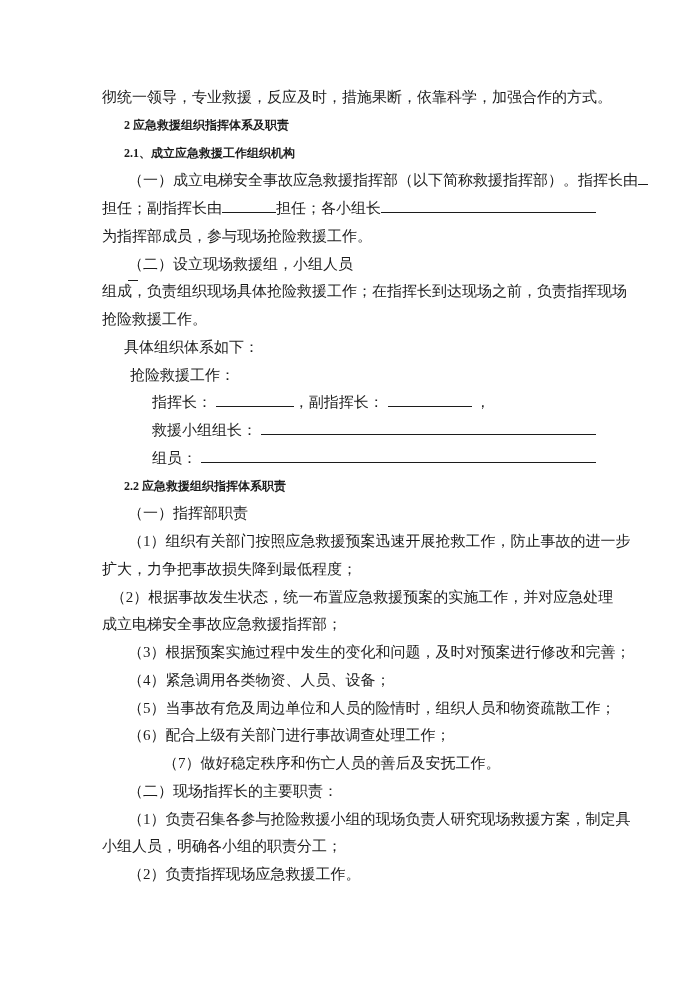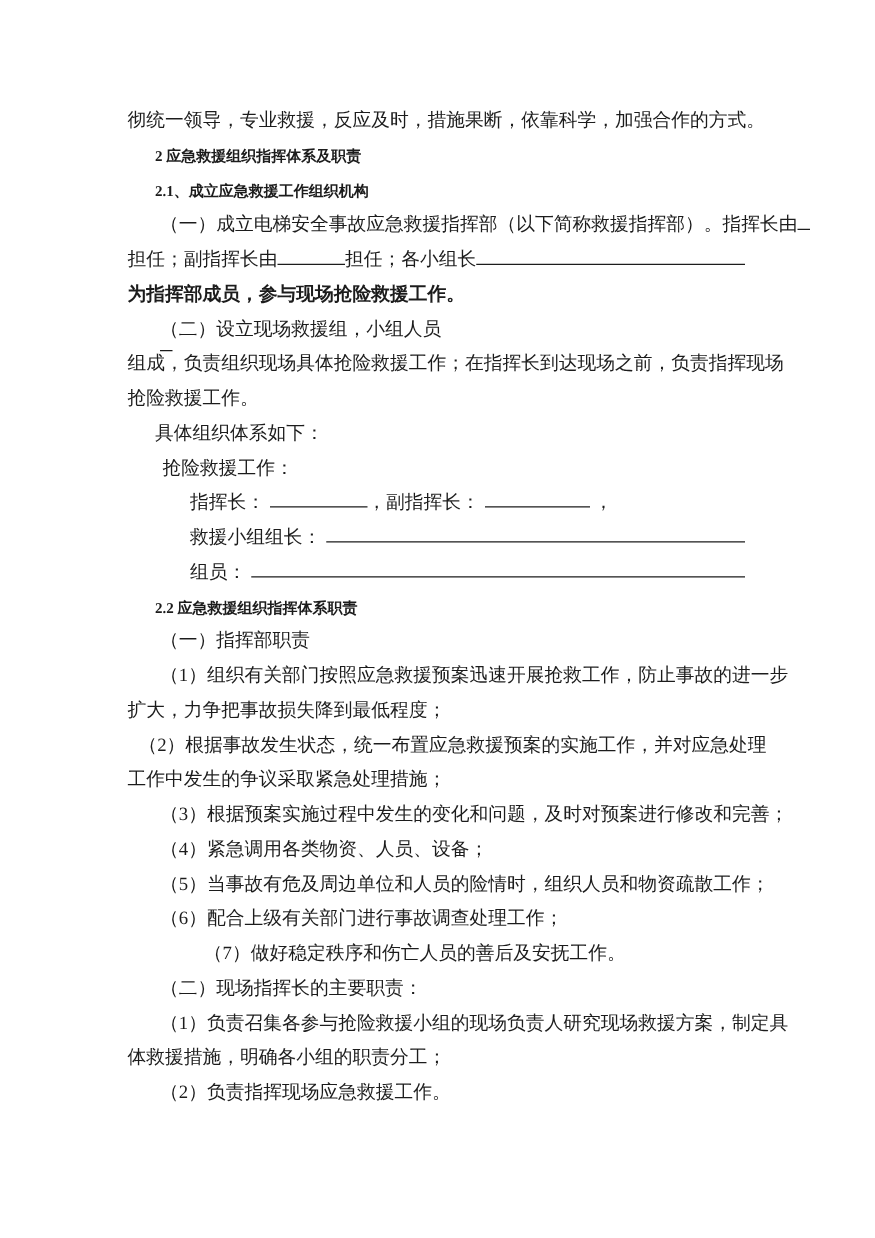--- a/index.html
+++ b/index.html
@@ -56,38 +56,38 @@
 </head>
 <body>
 
 <div class="page">
   <div class="content">
       <div class="line" style="padding-left: 0px;"><span class="seg-text" style="border-bottom-color: rgb(28, 28, 28);">彻统一领导，专业救援，反应及时，措施果断，依靠科学，加强合作的方式。</span></div>
       <div class="line bold" style="padding-left: 22px;"><span class="seg-text" style="border-bottom-color: rgb(28, 28, 28);">2 应急救援组织指挥体系及职责</span></div>
       <div class="line bold" style="padding-left: 22px;"><span class="seg-text" style="border-bottom-color: rgb(28, 28, 28);">2.1、成立应急救援工作组织机构</span></div>
       <div class="line" style="padding-left: 26px;"><span class="seg-text" style="border-bottom-color: rgb(28, 28, 28);">（一）成立电梯安全事故应急救援指挥部（以下简称救援指挥部）。指挥长由</span><span class="seg-fill" style="border-bottom-color: rgb(28, 28, 28);"></span></div>
       <div class="line" style="padding-left: 0px;"><span class="seg-text" style="border-bottom-color: rgb(28, 28, 28);">担任；副指挥长由</span><span class="seg-blank" style="width: 54px; border-bottom-color: rgb(28, 28, 28);"></span><span class="seg-text" style="border-bottom-color: rgb(28, 28, 28);">担任；各小组长</span><span class="seg-fill" style="border-bottom-color: rgb(28, 28, 28);"></span></div>
-      <div class="line" style="padding-left: 0px; font-weight: bold;"><span class="seg-text" style="border-bottom-color: rgb(28, 28, 28);">为指挥部成员，参与现场抢险救援工作。</span></div>
+      <div class="line" style="padding-left: 0px;"><span class="seg-text" style="border-bottom-color: rgb(28, 28, 28);">为指挥部成员，参与现场抢险救援工作。</span></div>
       <div class="line" style="padding-left: 26px; flex-direction: column;"><span class="seg-text" style="border-bottom-color: rgb(28, 28, 28);">（二）设立现场救援组，小组人员</span><span class="seg-fill" style="border-bottom-color: rgb(28, 28, 28);"></span></div>
       <div class="line" style="padding-left: 0px;"><span class="seg-text" style="border-bottom-color: rgb(28, 28, 28);">组成，负责组织现场具体抢险救援工作；在指挥长到达现场之前，负责指挥现场</span></div>
       <div class="line" style="padding-left: 0px;"><span class="seg-text" style="border-bottom-color: rgb(28, 28, 28);">抢险救援工作。</span></div>
       <div class="line" style="padding-left: 22px;"><span class="seg-text" style="border-bottom-color: rgb(28, 28, 28);">具体组织体系如下：</span></div>
       <div class="line" style="padding-left: 28px;"><span class="seg-text" style="border-bottom-color: rgb(28, 28, 28);">抢险救援工作：</span></div>
       <div class="line" style="padding-left: 50px;"><span class="seg-text" style="border-bottom-color: rgb(28, 28, 28);">指挥长： </span><span class="seg-blank" style="width: 78px; border-bottom-color: rgb(28, 28, 28);"></span><span class="seg-text" style="border-bottom-color: rgb(28, 28, 28);">，副指挥长： </span><span class="seg-blank" style="width: 84px; border-bottom-color: rgb(28, 28, 28);"></span><span class="seg-text" style="border-bottom-color: rgb(28, 28, 28);"> ，</span></div>
       <div class="line" style="padding-left: 50px;"><span class="seg-text" style="border-bottom-color: rgb(28, 28, 28);">救援小组组长： </span><span class="seg-fill" style="border-bottom-color: rgb(28, 28, 28);"></span></div>
       <div class="line" style="padding-left: 50px;"><span class="seg-text" style="border-bottom-color: rgb(28, 28, 28);">组员： </span><span class="seg-fill" style="border-bottom-color: rgb(28, 28, 28);"></span></div>
       <div class="line bold" style="padding-left: 22px;"><span class="seg-text" style="border-bottom-color: rgb(28, 28, 28);">2.2 应急救援组织指挥体系职责</span></div>
       <div class="line" style="padding-left: 26px;"><span class="seg-text" style="border-bottom-color: rgb(28, 28, 28);">（一）指挥部职责</span></div>
       <div class="line" style="padding-left: 26px;"><span class="seg-text" style="border-bottom-color: rgb(28, 28, 28);">（1）组织有关部门按照应急救援预案迅速开展抢救工作，防止事故的进一步</span></div>
       <div class="line" style="padding-left: 0px;"><span class="seg-text" style="border-bottom-color: rgb(28, 28, 28);">扩大，力争把事故损失降到最低程度；</span></div>
       <div class="line" style="padding-left: 26px; justify-content: center;"><span class="seg-text" style="border-bottom-color: rgb(28, 28, 28);">（2）根据事故发生状态，统一布置应急救援预案的实施工作，并对应急处理</span></div>
-      <div class="line" style="padding-left: 0px;"><span class="seg-text" style="border-bottom-color: rgb(28, 28, 28);">工作中发生的争议采取紧急处理措施；</span></div>
+      <div class="line" style="padding-left: 0px;"><span class="seg-text" style="border-bottom-color: rgb(28, 28, 28);">成立电梯安全事故应急救援指挥部；</span></div>
       <div class="line" style="padding-left: 26px;"><span class="seg-text" style="border-bottom-color: rgb(28, 28, 28);">（3）根据预案实施过程中发生的变化和问题，及时对预案进行修改和完善；</span></div>
       <div class="line" style="padding-left: 26px;"><span class="seg-text" style="border-bottom-color: rgb(28, 28, 28);">（4）紧急调用各类物资、人员、设备；</span></div>
       <div class="line" style="padding-left: 26px;"><span class="seg-text" style="border-bottom-color: rgb(28, 28, 28);">（5）当事故有危及周边单位和人员的险情时，组织人员和物资疏散工作；</span></div>
       <div class="line" style="padding-left: 26px;"><span class="seg-text" style="border-bottom-color: rgb(28, 28, 28);">（6）配合上级有关部门进行事故调查处理工作；</span></div>
       <div class="line" style="padding-left: 26px;"><span class="seg-text" style="border-bottom-color: rgb(28, 28, 28); margin-left: 35px;">（7）做好稳定秩序和伤亡人员的善后及安抚工作。</span></div>
       <div class="line" style="padding-left: 26px;"><span class="seg-text" style="border-bottom-color: rgb(28, 28, 28);">（二）现场指挥长的主要职责：</span></div>
       <div class="line" style="padding-left: 26px;"><span class="seg-text" style="border-bottom-color: rgb(28, 28, 28); font-family: Liberation Serif, serif;">（1）负责召集各参与抢险救援小组的现场负责人研究现场救援方案，制定具</span></div>
-      <div class="line" style="padding-left: 0px;"><span class="seg-text" style="border-bottom-color: rgb(28, 28, 28);">体救援措施，明确各小组的职责分工；</span></div>
+      <div class="line" style="padding-left: 0px;"><span class="seg-text" style="border-bottom-color: rgb(28, 28, 28);">小组人员，明确各小组的职责分工；</span></div>
       <div class="line" style="padding-left: 26px;"><span class="seg-text" style="border-bottom-color: rgb(28, 28, 28);">（2）负责指挥现场应急救援工作。</span></div>
     </div>
 </div>
 
 </body></html>

